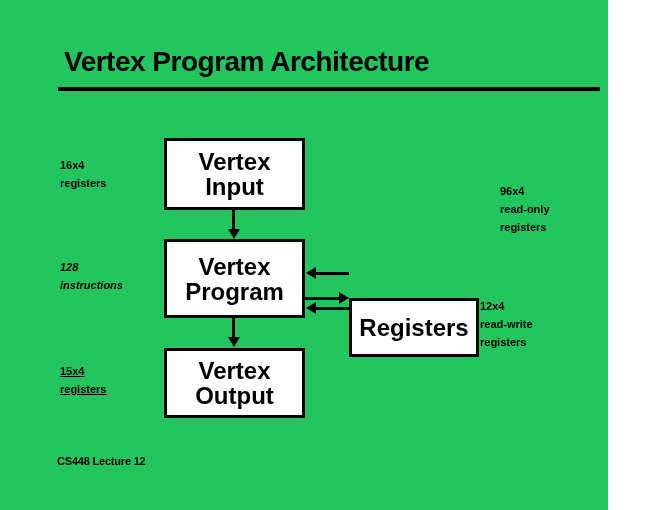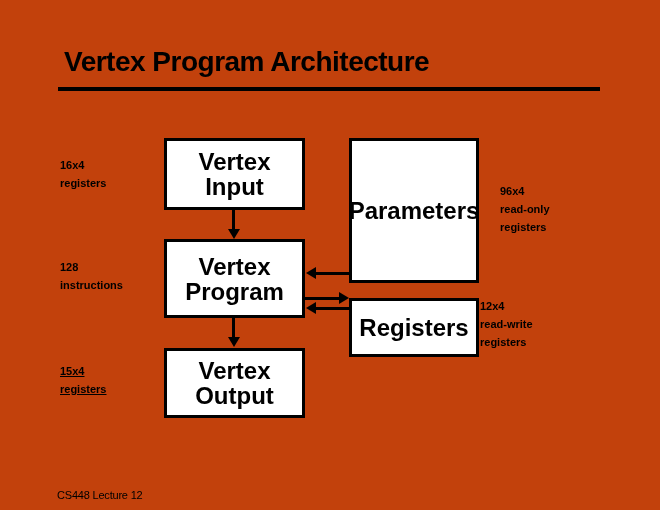--- a/index.html
+++ b/index.html
@@ -2,23 +2,23 @@
 <html><head>
 <meta charset="utf-8">
 <style>
   html, body {
     margin: 0;
     padding: 0;
     background: #ffffff;
   }
   .slide {
     position: relative;
-    width: 660px;
+    width: 608px;
     height: 510px;
-    background: #c2410c;
+    background: #22c55e;
     font-family: "Liberation Sans", sans-serif;
     color: #000000;
     overflow: hidden;
   }
   .abs { position: absolute; }
 
   .title {
     left: 64px;
     top: 46px;
     font-size: 28px;
@@ -56,21 +56,21 @@
   .box-parameters     { left: 349px; top: 138px; width: 130px; height: 145px; }
   .box-registers      { left: 349px; top: 298px; width: 130px; height: 59px; }
 
   .annotation {
     font-size: 11px;
     font-weight: bold;
     line-height: 18px;
     white-space: pre-line;
   }
   .ann-input-regs   { left: 60px;  top: 156px; }
-  .ann-instructions { left: 60px;  top: 258px; }
+  .ann-instructions { left: 60px;  top: 258px; font-style: italic; }
   .ann-output-regs  { left: 60px;  top: 362px; text-decoration: underline; }
   .ann-param-regs   { left: 500px; top: 182px; }
   .ann-temp-regs    { left: 480px; top: 297px; }
 
   .arrow-line { background: #000000; }
   .head {
     width: 0;
     height: 0;
   }
   .head-down {
@@ -84,24 +84,23 @@
     border-right: 10px solid #000000;
   }
   .head-right {
     border-top: 6px solid transparent;
     border-bottom: 6px solid transparent;
     border-left: 10px solid #000000;
   }
 
   .footer {
     font-size: 11px;
-    font-weight: normal;
+    font-weight: bold;
     letter-spacing: -0.2px;
     white-space: nowrap;
-    margin-top: 34px;
   }
   .footer-left  { left: 57px;  top: 455px; }
   .footer-right { left: 368px; top: 455px; }
 </style>
 </head>
 <body>
 
 <div class="slide">
 
   <div class="abs title">Vertex Program Architecture</div>
@@ -115,23 +114,20 @@
   <div class="abs box box-vertex-program">
     <span class="box-label">Vertex
 Program</span>
   </div>
 
   <div class="abs box box-vertex-output">
     <span class="box-label">Vertex
 Output</span>
   </div>
 
-  <div class="abs box box-parameters">
-    <span class="box-label">Parameters</span>
-  </div>
 
   <div class="abs box box-registers">
     <span class="box-label">Registers</span>
   </div>
 
   <div>
     <div class="abs arrow-line" style="left:232px; top:210px; width:3px; height:20px;"></div>
     <div class="abs head head-down" style="left:228px; top:229px;"></div>
   </div>
 

